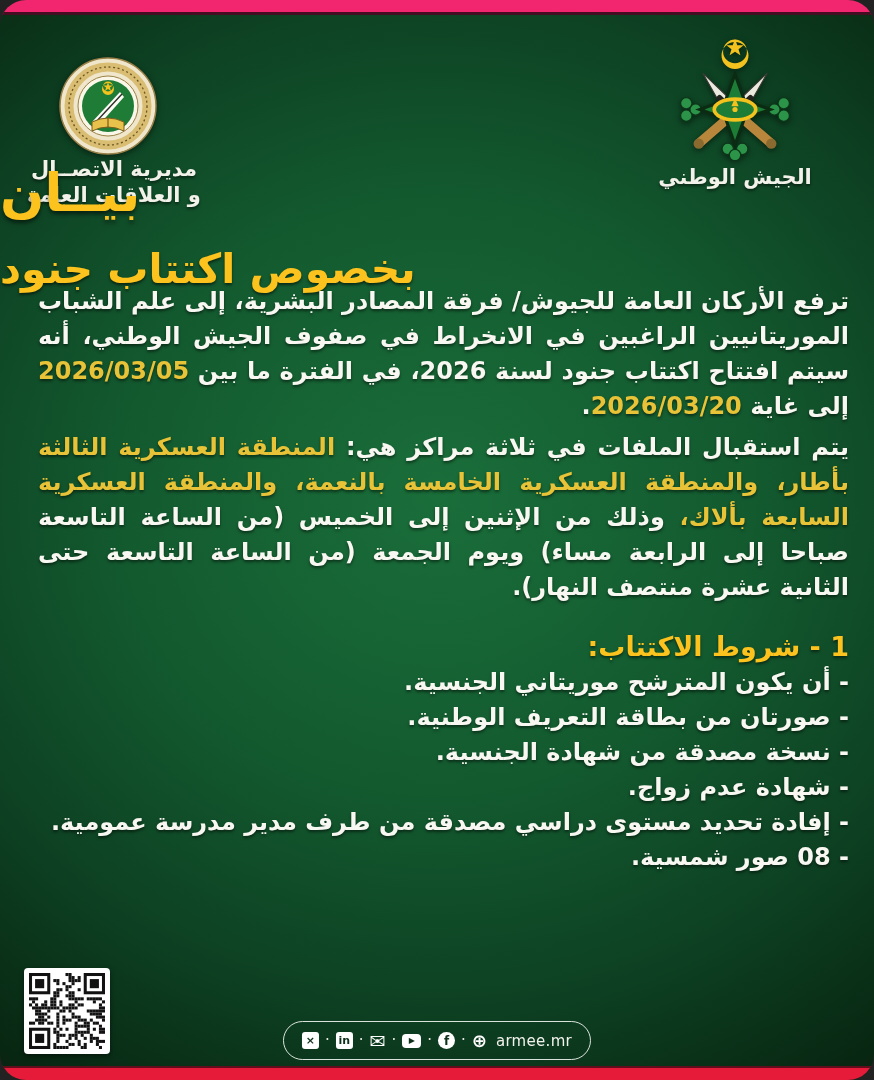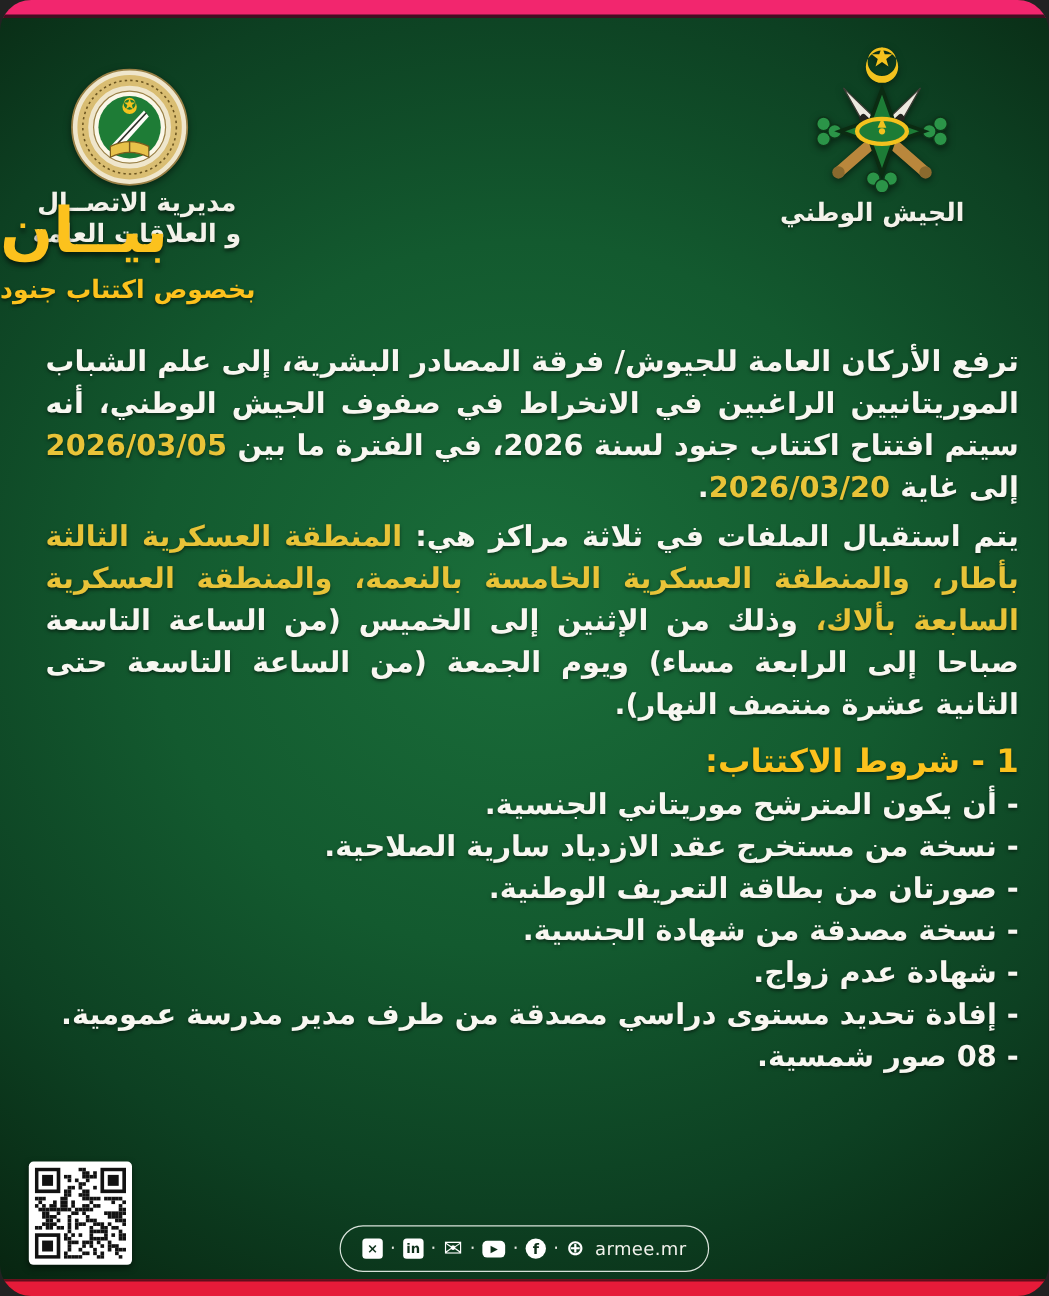--- a/index.html
+++ b/index.html
@@ -11,35 +11,35 @@
     border-radius: 26px;
   }
   .stripe-top{position:absolute;top:0;left:0;right:0;height:12px;background:#f2266e;border-bottom:3px solid rgba(10,5,8,.75);}
   .stripe-bottom{position:absolute;bottom:0;left:0;right:0;height:12px;background:#e61b39;border-top:2px solid rgba(10,5,8,.6);}
 
   
   .left-seal{position:absolute;left:58px;top:56px;width:100px;height:100px;filter:drop-shadow(0 2px 3px rgba(0,0,0,.5));}
   .left-org{position:absolute;left:8px;top:156px;width:212px;text-align:center;color:#f3f2ea;
     font-size:21px;font-weight:bold;line-height:26px;text-shadow:0 2px 3px rgba(0,0,0,.5);}
   .army-emblem{position:absolute;left:678px;top:32px;width:114px;height:128px;filter:drop-shadow(0 2px 3px rgba(0,0,0,.5));}
-  .right-org{position:absolute;left:650px;top:164px;width:170px;text-align:left;color:#f3f2ea;
+  .right-org{position:absolute;left:650px;top:164px;width:170px;text-align:center;color:#f3f2ea;
     font-size:21px;font-weight:bold;line-height:26px;text-shadow:0 2px 3px rgba(0,0,0,.5);}
 
   
   .title-block{position:absolute;top:163px;left:0;right:0;text-align:left;}
   .title{font-size:52px;font-weight:bold;color:#fcc21d;text-shadow:0 3px 4px rgba(0,0,0,.55);}
-  .subtitle{margin-top:6px;font-size:21px;font-weight:bold;color:#fcc21d;text-shadow:0 2px 3px rgba(0,0,0,.55);}
+  .subtitle{margin-top:22px;font-size:41px;font-weight:bold;color:#fcc21d;text-shadow:0 2px 3px rgba(0,0,0,.55);}
 
   
   .content{position:absolute;top:284px;left:38px;right:25px;color:#f8f7f1;
     font-size:24px;font-weight:bold;line-height:35px;text-shadow:0 2px 3px rgba(0,0,0,.5);}
   .para{margin:0;text-align:justify;}
   .para + .para{margin-top:6px;}
   .hl{color:#e8c338;}
-  .sec-heading{color:#fcc21d;font-size:27px;margin-top:12px;line-height:36px;}
+  .sec-heading{color:#fcc21d;font-size:27px;margin-top:24px;line-height:36px;}
   .sec-heading.second{margin-top:24px;}
   .bullet{line-height:35px;}
 
   
   .qr{position:absolute;left:24px;top:968px;width:86px;height:86px;background:#fff;border-radius:4px;
       padding:5px;box-sizing:border-box;box-shadow:0 2px 5px rgba(0,0,0,.5);}
   .qr svg{width:100%;height:100%;display:block;}
 
   
   .pill{position:absolute;top:1021px;left:50%;transform:translateX(-50%);
@@ -120,21 +120,20 @@
     <div class="subtitle">بخصوص اكتتاب جنود</div>
   </div>
 
   <div class="content" dir="rtl">
     <p class="para"><span>ترفع الأركان العامة للجيوش/ فرقة المصادر البشرية، إلى علم الشباب الموريتانيين الراغبين في الانخراط في صفوف الجيش الوطني، أنه سيتم افتتاح اكتتاب جنود لسنة 2026، في الفترة ما بين </span><span class="hl">2026/03/05</span><span> إلى غاية </span><span class="hl">2026/03/20</span><span>.</span></p>
     <p class="para"><span>يتم استقبال الملفات في ثلاثة مراكز هي: </span><span class="hl">المنطقة العسكرية الثالثة بأطار، والمنطقة العسكرية الخامسة بالنعمة، والمنطقة العسكرية السابعة بألاك،</span><span> وذلك من الإثنين إلى الخميس (من الساعة التاسعة صباحا إلى الرابعة مساء) ويوم الجمعة (من الساعة التاسعة حتى الثانية عشرة منتصف النهار).</span></p>
 
     <div class="sec-heading">1 - شروط الاكتتاب:</div>
     <div class="bullet">- أن يكون المترشح موريتاني الجنسية.</div>
 
-    <div class="bullet">- نسخة من مستخرج عقد الازدياد سارية الصلاحية.</div>
     <div class="bullet">- صورتان من بطاقة التعريف الوطنية.</div>
     <div class="bullet">- نسخة مصدقة من شهادة الجنسية.</div>
     <div class="bullet">- شهادة عدم زواج.</div>
     <div class="bullet">- إفادة تحديد مستوى دراسي مصدقة من طرف مدير مدرسة عمومية.</div>
     <div class="bullet">- 08 صور شمسية.</div>
   </div>
 
   <div class="qr">
     <svg id="qr-svg" viewBox="0 0 100 100">
         <rect x="0" y="0" width="100" height="100" fill="#ffffff"></rect>

